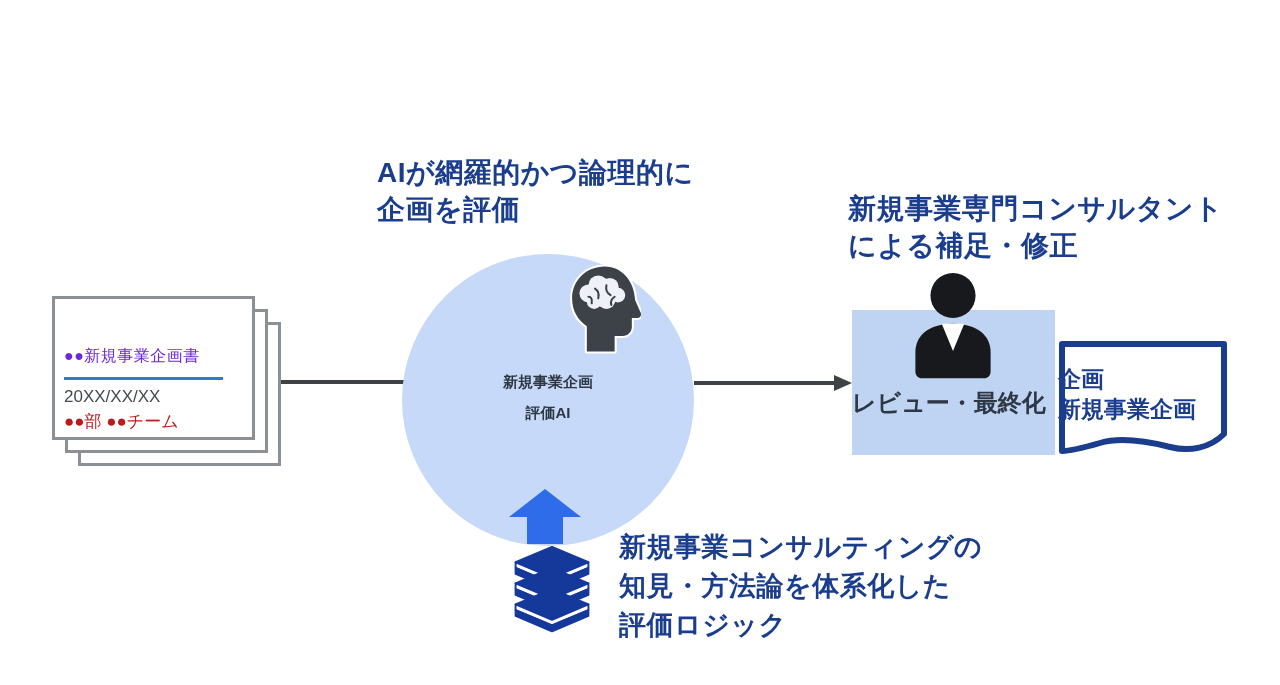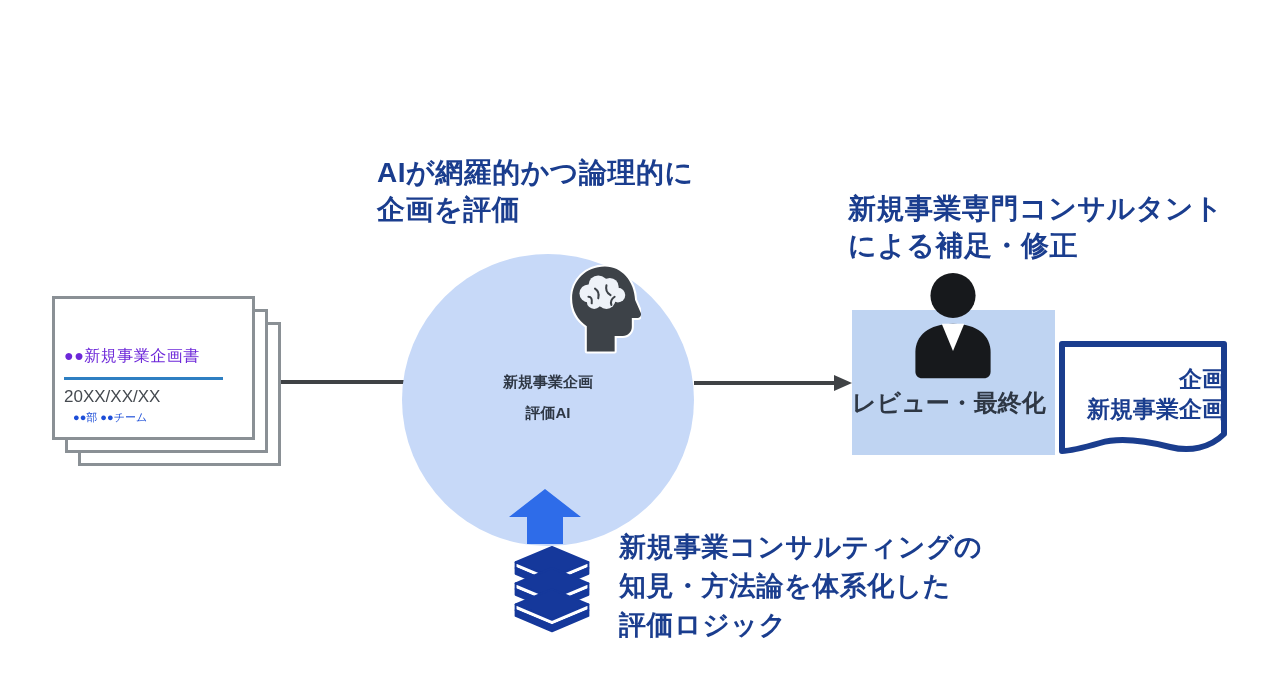--- a/index.html
+++ b/index.html
@@ -13,39 +13,39 @@
   .caption-left{left:377px;top:154px;}
   .caption-right{left:848px;top:150px;margin-top:40px;}
   
   .doc-page{position:absolute;width:203px;height:144px;background:#ffffff;border:3px solid #8a9095;box-sizing:border-box;}
   .doc-page.p3{left:78px;top:322px;}
   .doc-page.p2{left:65px;top:309px;}
   .doc-page.p1{left:52px;top:296px;}
   .doc-title{position:absolute;left:64px;top:346px;font-size:16px;color:#6d28d9;letter-spacing:.5px;}
   .doc-underline{position:absolute;left:64px;top:377px;width:159px;height:3px;background:#2e7fc2;}
   .doc-date{position:absolute;left:64px;top:387px;font-size:17px;color:#454a50;}
-  .doc-team{position:absolute;left:73px;top:410px;font-size:11px;color:#1d4ed8;}
+  .doc-team{position:absolute;left:64px;top:410px;font-size:17px;color:#b91c1c;}
   
   .line1{left:281px;top:380px;width:124px;height:4px;background:#3f4245;}
   .arrow2{left:694px;top:374px;}
   
   .ai-circle{left:402px;top:254px;width:292px;height:292px;border-radius:50%;background:#c7d9f8;}
   .ai-label{left:432px;top:366px;width:232px;text-align:center;color:#2e3744;font-weight:bold;font-size:15px;line-height:31px;}
   .brain-icon{left:567px;top:264px;}
   
   .up-arrow{left:509px;top:489px;}
   .books-icon{left:504px;top:545px;}
   .note{left:619px;top:528px;color:#1a3d8e;font-weight:bold;font-size:27px;line-height:39px;letter-spacing:.5px;}
   
   .review-box{left:852px;top:310px;width:203px;height:145px;background:#bfd4f2;}
   .person-icon{left:906px;top:272px;}
   .review-label{left:852px;top:387px;width:203px;text-align:left;color:#2e3744;font-weight:bold;font-size:24px;}
   
   .report{left:1058px;top:340px;}
-  .report-label{left:1058px;top:364px;width:167px;text-align:right;color:#1a3d8e;font-weight:bold;font-size:23px;line-height:30px;}
+  .report-label{left:1058px;top:364px;width:167px;text-align:left;color:#1a3d8e;font-weight:bold;font-size:23px;line-height:30px;}
 </style>
 </head>
 <body>
 
 <div id="stage">
 
   <div class="abs caption caption-left">
     <div>AIが網羅的かつ論理的に</div>
     <div>企画を評価</div>
   </div>

